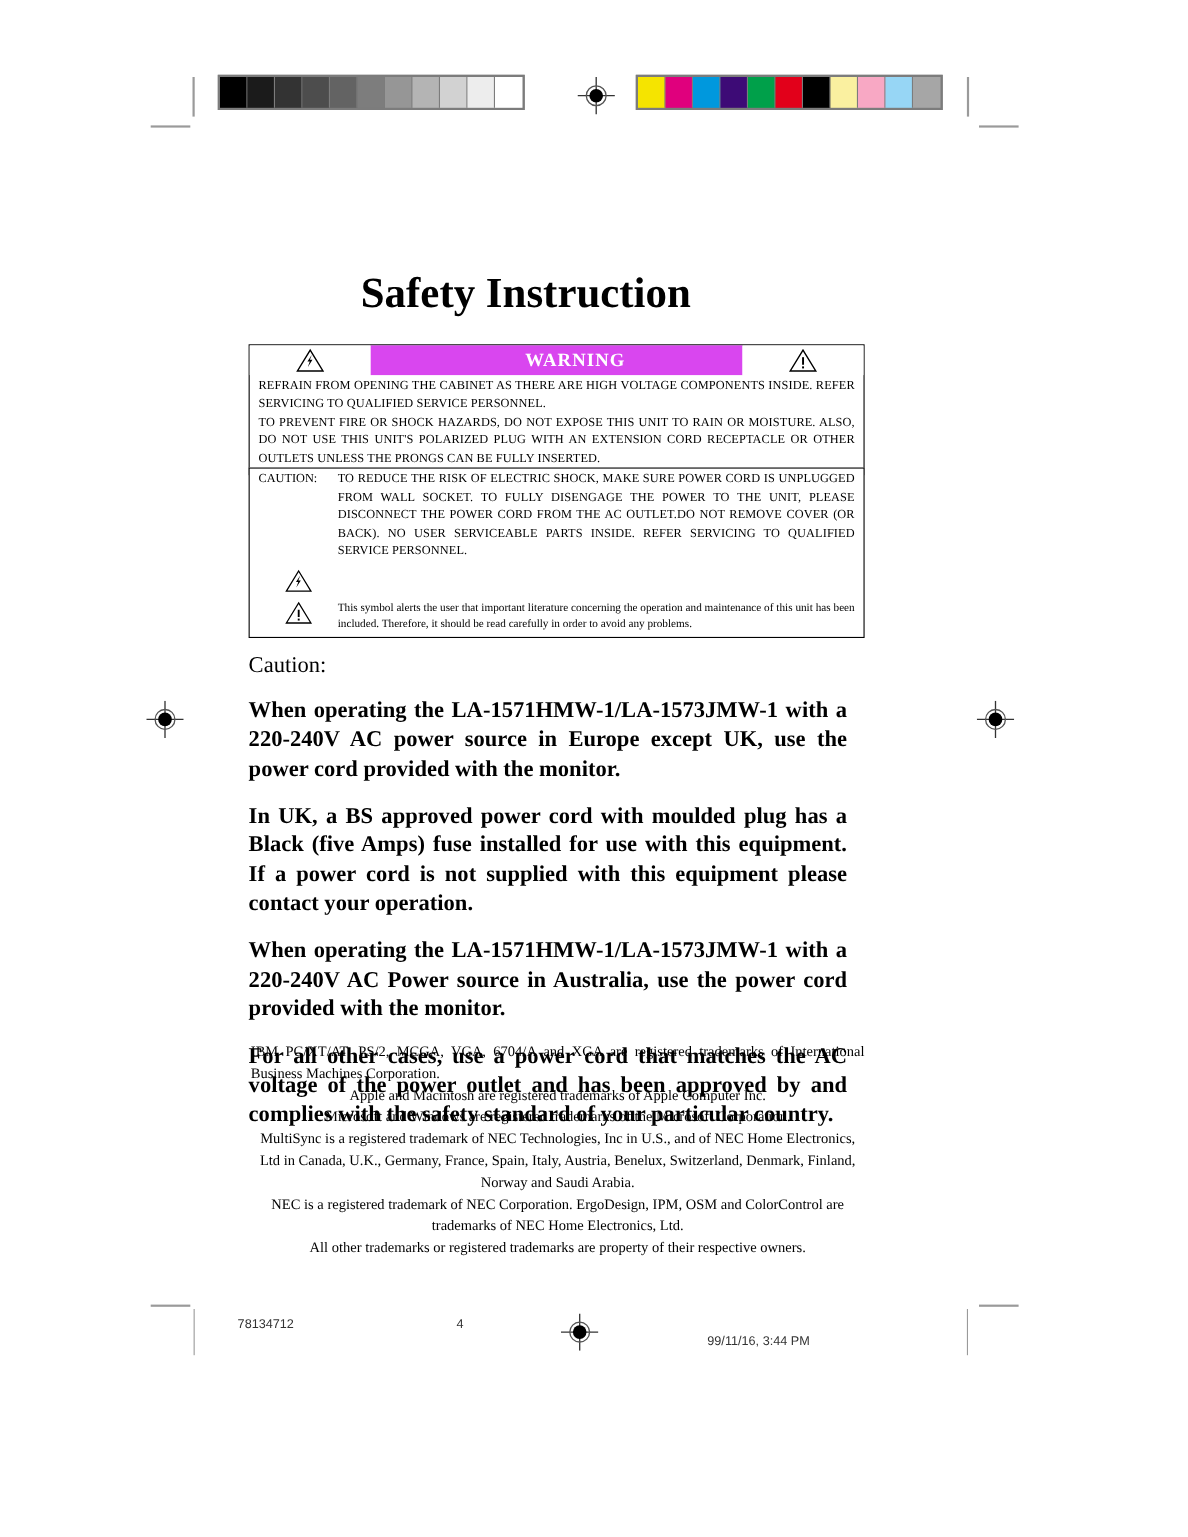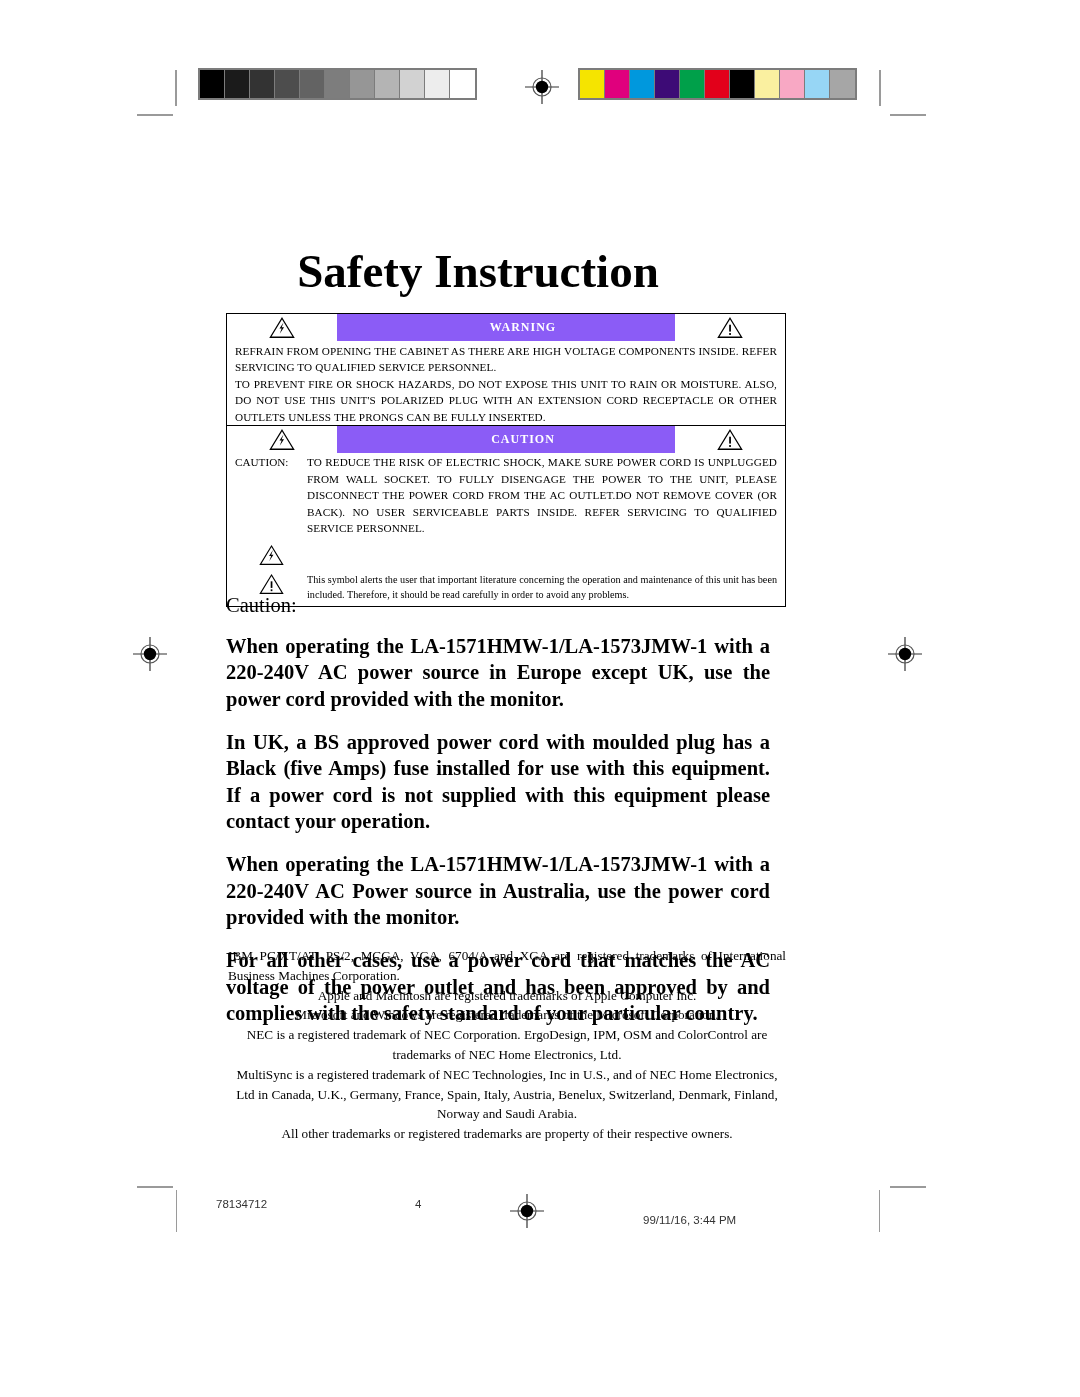--- a/index.html
+++ b/index.html
@@ -50,21 +50,21 @@
   }
   .crop-v { width: 2px; height: 36px; }
   .crop-h { width: 36px; height: 2px; }
 
   #page-title {
     position: absolute;
     left: 0;
     top: 244px;
     width: 956px;
     text-align: center;
-    font-size: 47px;
+    font-size: 39px;
     font-weight: bold;
     letter-spacing: 0px;
     font-family: "Liberation Serif", "DejaVu Serif", serif;
   }
 
   
   .notice-box {
     position: absolute;
     left: 226px;
     width: 560px;
@@ -82,27 +82,27 @@
   }
   .notice-head .sym-cell {
     width: 110px;
     display: flex;
     align-items: center;
     justify-content: center;
     background: #ffffff;
   }
   .notice-head .band {
     flex: 1;
-    background: #8b5cf6;
+    background: #d946ef;
     color: #ffffff;
     display: flex;
     align-items: center;
     justify-content: center;
     font-weight: bold;
-    font-size: 12px;
+    font-size: 17px;
     letter-spacing: 1px;
     padding-left: 34px;
   }
 
   .notice-body {
     padding: 2px 8px 6px 8px;
     font-size: 11.2px;
     line-height: 1.47;
     text-align: justify;
     letter-spacing: 0.1px;
@@ -294,36 +294,20 @@
       </svg>
     </div>
   </div>
   <div class="notice-body">
     <p>REFRAIN FROM OPENING THE CABINET AS THERE ARE HIGH VOLTAGE COMPONENTS INSIDE. REFER SERVICING TO QUALIFIED SERVICE PERSONNEL.</p>
     <p>TO PREVENT FIRE OR SHOCK HAZARDS, DO NOT EXPOSE THIS UNIT TO RAIN OR MOISTURE. ALSO, DO NOT USE THIS UNIT'S POLARIZED PLUG WITH AN EXTENSION CORD RECEPTACLE OR OTHER OUTLETS UNLESS THE PRONGS CAN BE FULLY INSERTED.</p>
   </div>
 </div>
 
 <div class="notice-box" id="caution-box">
-  <div class="notice-head">
-    <div class="sym-cell">
-      <svg viewBox="0 0 28 24" width="26" height="23" aria-hidden="true">
-        <path d="M14 2 L26.5 22.5 L1.5 22.5 Z" fill="none" stroke="#000" stroke-width="1.4"></path>
-        <path d="M15.6 6.5 L11.3 13.2 L13.6 13.2 L11.6 18.8 L16.2 11.6 L13.7 11.6 Z" fill="#000"></path>
-      </svg>
-    </div>
-    <div class="band">CAUTION</div>
-    <div class="sym-cell">
-      <svg viewBox="0 0 28 24" width="26" height="23" aria-hidden="true">
-        <path d="M14 2 L26.5 22.5 L1.5 22.5 Z" fill="none" stroke="#000" stroke-width="1.4"></path>
-        <rect x="13.1" y="9" width="1.9" height="7.4" fill="#000"></rect>
-        <rect x="13.1" y="18" width="1.9" height="2" fill="#000"></rect>
-      </svg>
-    </div>
-  </div>
   <div class="caution-rows">
     <div class="caution-main">
       <div class="caution-label">CAUTION:</div>
       <div class="caution-text">TO REDUCE THE RISK OF ELECTRIC SHOCK, MAKE SURE POWER CORD IS UNPLUGGED FROM WALL SOCKET. TO FULLY DISENGAGE THE POWER TO THE UNIT, PLEASE DISCONNECT THE POWER CORD FROM THE AC OUTLET.DO NOT REMOVE COVER (OR BACK). NO USER SERVICEABLE PARTS INSIDE. REFER SERVICING TO QUALIFIED SERVICE PERSONNEL.</div>
     </div>
 
     <div class="sym-note">
       <div class="sym-slot">
         <svg viewBox="0 0 28 24" width="25" height="22" aria-hidden="true">
           <path d="M14 2 L26.5 22.5 L1.5 22.5 Z" fill="none" stroke="#000" stroke-width="1.3"></path>
@@ -350,22 +334,22 @@
   <p class="para">When operating the LA-1571HMW-1/LA-1573JMW-1 with a 220-240V AC power source in Europe except UK, use the power cord provided with the monitor.</p>
   <p class="para">In UK, a BS approved power cord with moulded plug has a Black (five Amps) fuse installed for use with this equipment. If a power cord is not supplied with this equipment please contact your operation.</p>
   <p class="para">When operating the LA-1571HMW-1/LA-1573JMW-1 with a 220-240V AC Power source in Australia, use the power cord provided with the monitor.</p>
   <p class="para">For all other cases, use a power cord that matches the AC voltage of the power outlet and has been approved by and complies with the safety standard of your particular country.</p>
 </div>
 
 <div id="trademarks">
   <p class="tm">IBM PC/XT/AT, PS/2, MCGA, VGA, 6704/A and XGA are registered trademarks of International Business Machines Corporation.</p>
   <p class="tm nojust">Apple and Macintosh are registered trademarks of Apple Computer Inc.</p>
   <p class="tm nojust">Microsoft and Windows are registered trademarks of the Microsoft Corporation.</p>
+  <p class="tm nojust">MultiSync is a registered trademark of NEC Technologies, Inc in U.S., and of NEC Home Electronics, Ltd in Canada, U.K., Germany, France, Spain, Italy, Austria, Benelux, Switzerland, Denmark, Finland, Norway and Saudi Arabia.</p>
   <p class="tm nojust">NEC is a registered trademark of NEC Corporation. ErgoDesign, IPM, OSM and ColorControl are trademarks of NEC Home Electronics, Ltd.</p>
-  <p class="tm nojust">MultiSync is a registered trademark of NEC Technologies, Inc in U.S., and of NEC Home Electronics, Ltd in Canada, U.K., Germany, France, Spain, Italy, Austria, Benelux, Switzerland, Denmark, Finland, Norway and Saudi Arabia.</p>
   <p class="tm nojust">All other trademarks or registered trademarks are property of their respective owners.</p>
 </div>
 
 <div id="footer">
   <span class="f-doc">78134712</span>
   <span class="f-page">4</span>
   <span class="f-stamp">99/11/16, 3:44 PM</span>
 </div>
 
 </body></html>

